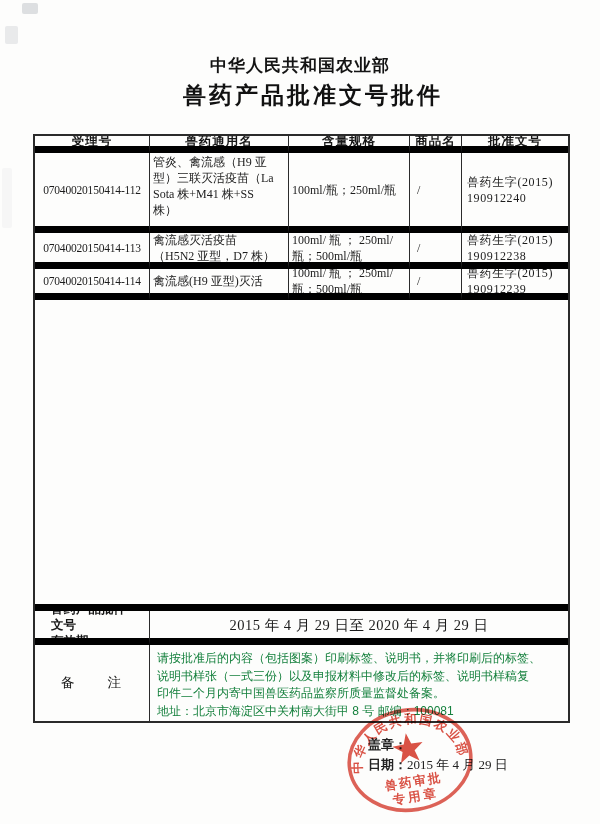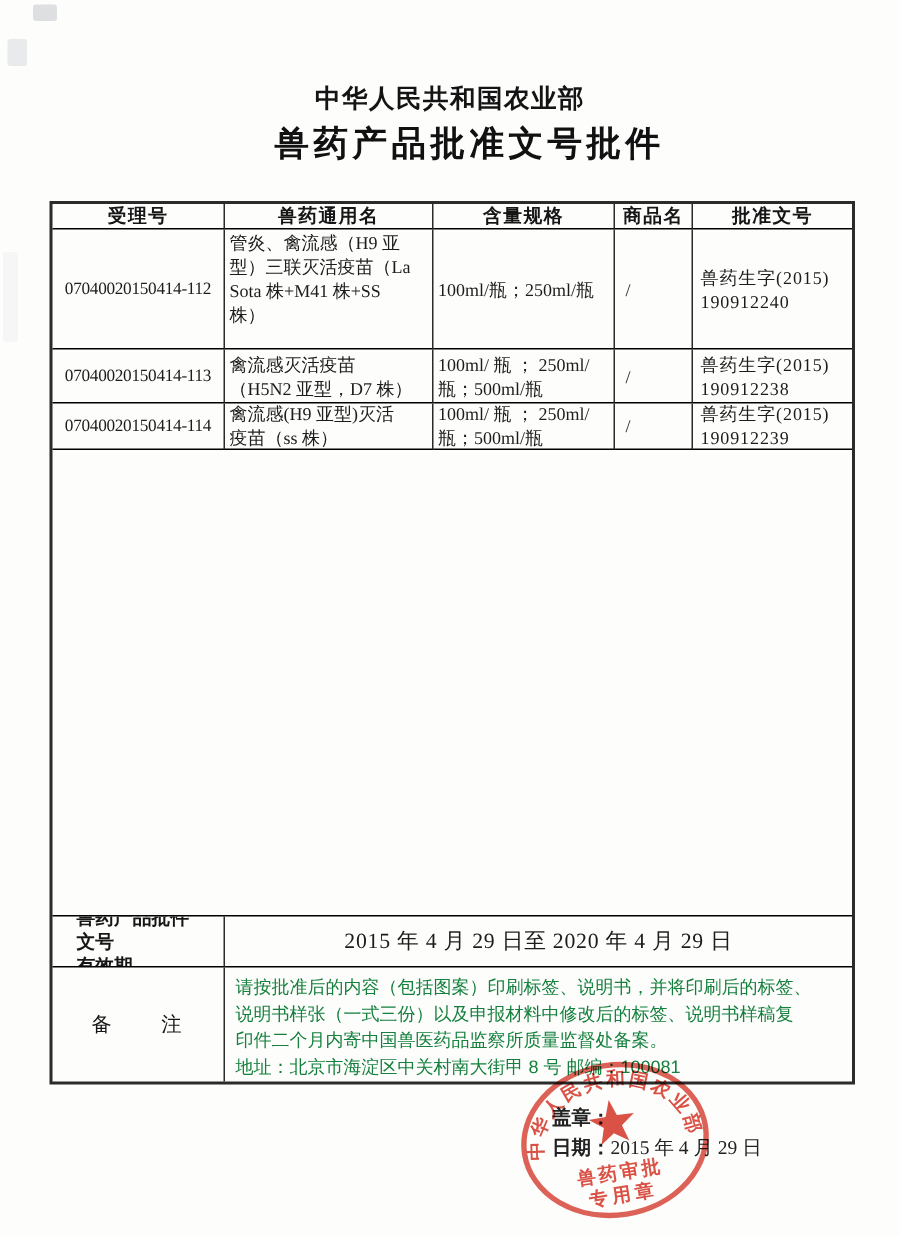--- a/index.html
+++ b/index.html
@@ -47,21 +47,21 @@
     position:absolute;left:33px;top:134px;width:533px;
     display:grid;
     grid-template-columns:115px 139px 121px 52px 106px;
     grid-template-rows:17px 80px 36px 31px 311px 34px 76px;
     border:2px solid #2b2b2b;
     box-sizing:content-box;
     background:transparent;
   }
   .cell{
     border-right:1px solid #2b2b2b;
-    border-bottom:1px solid #000000;
+    border-bottom:7px solid #000000;
     box-sizing:border-box;
     overflow:hidden;
     font-size:12px;
     line-height:16px;
   }
   .cell.last{border-right:none;}
   .cell.bottomless{border-bottom:none;}
   .hcell{
     display:flex;align-items:center;justify-content:center;
     font-weight:bold;font-size:12.5px;letter-spacing:1px;color:#161616;
@@ -187,21 +187,20 @@
         <div>190912238</div>
       </div>
     </div>
 
     <div class="cell vcenter">
       <div class="acc-no">07040020150414-114</div>
     </div>
     <div class="cell vcenter">
       <div class="name-lines">
         <div>禽流感(H9 亚型)灭活</div>
-        <div>疫苗（ss 株）</div>
       </div>
     </div>
     <div class="cell vcenter">
       <div class="spec-lines">
         <div>100ml/ 瓶 ； 250ml/</div>
         <div>瓶；500ml/瓶</div>
       </div>
     </div>
     <div class="cell vcenter">
       <div class="slash">/</div>

